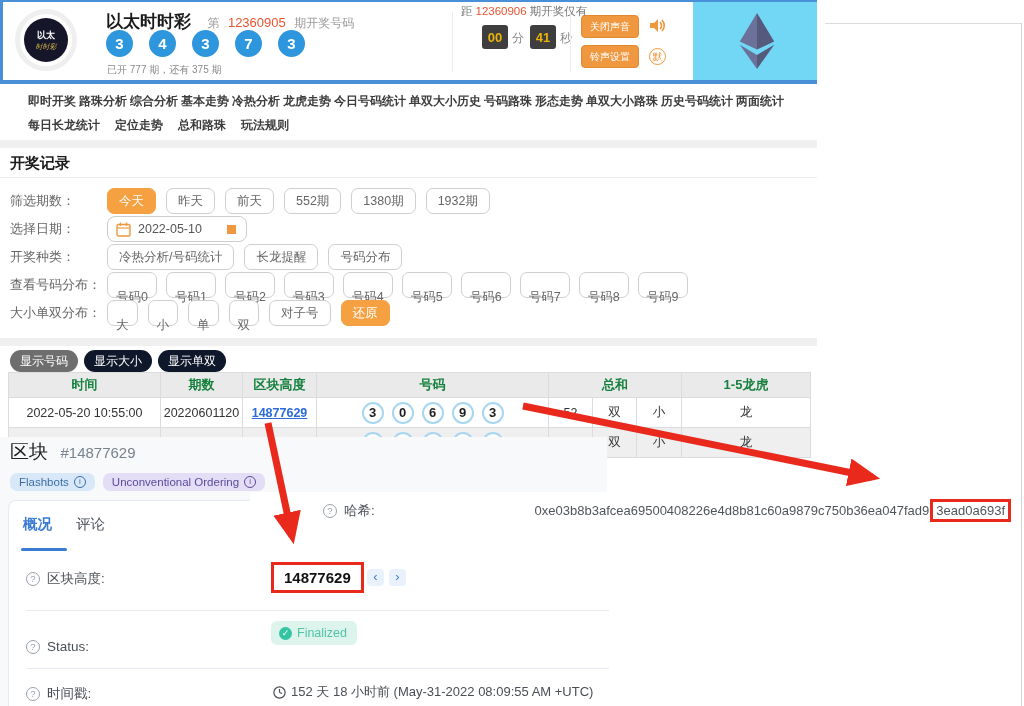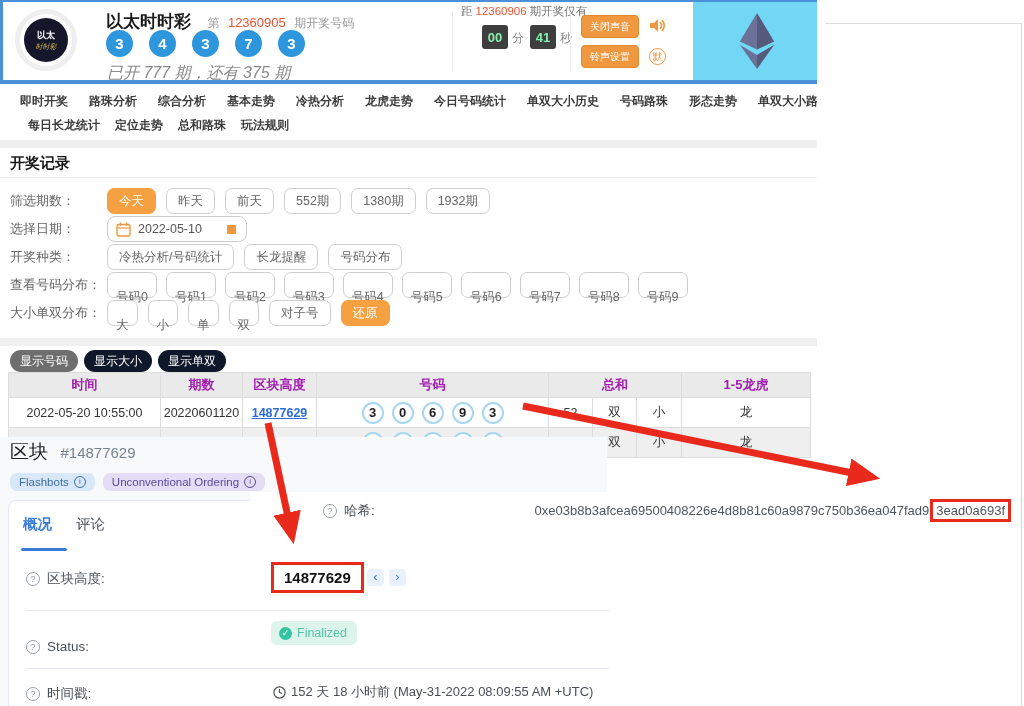--- a/index.html
+++ b/index.html
@@ -19,38 +19,38 @@
   .logo-l1 { font-size:9px; font-weight:bold; }
   .logo-l2 { font-size:7px; color:#d8b545; font-style:italic; }
   .title-row { left:103px; top:8px; white-space:nowrap; }
   .h-title { font-size:17px; font-weight:bold; color:#1a1a1a; }
   .issue-pre,.issue-suf { font-size:12px; color:#999; }
   .issue-pre { margin-left:12px; }
   .issue-num { font-size:13px; color:#e8542f; margin:0 4px; }
   .hballs { left:103px; top:28px; display:flex; gap:16px; }
   .hball { width:27px; height:27px; border-radius:50%; background:#2e96dd; color:#fff;
            font-size:15px; font-weight:bold; display:flex; align-items:center; justify-content:center; }
-  .progress { left:104px; top:61px; font-size:16px; color:#8a8a8a;font-style:italic; }
+  .progress { left:104px; top:61px; font-size:10px; color:#8a8a8a; }
   .vdiv { top:10px; width:1px; height:60px; background:#ececec; }
   .cd-title { left:458px; top:2px; font-size:11.5px; color:#777; white-space:nowrap; }
   .cd-num { color:#e8542f; margin:0 3px; }
-  .t-box { width:26px; height:24px; background:#3e3e3e; border-radius:3px; color:#86efac;
+  .t-box { width:26px; height:24px; background:#3e3e3e; border-radius:3px; color:#eab308;
            font-size:13px; font-weight:bold; display:flex; align-items:center; justify-content:center; }
   .t-unit { font-size:12px; color:#888; }
   .snd-btn { left:578px; width:58px; height:23px; background:#f0983f; border:1px solid #e2882e; border-radius:4px;
              color:#fff; font-size:10px; display:flex; align-items:center; justify-content:center; cursor:pointer; }
   .ring-badge { left:646px; top:46px; width:17px; height:17px; border:1px solid #f0983f; border-radius:50%;
                 color:#f0983f; font-size:10px; line-height:15px; text-align:center; }
   .eth-panel { left:690px; top:0; width:127px; height:78px; background:#72d7f4;
                display:flex; align-items:center; justify-content:center; }
 
   
   .nav { left:0; top:84px; width:817px; height:56px; background:#fff; }
   .nav-row { position:absolute; display:flex; font-size:12px; font-weight:bold; color:#3c3c3c; white-space:nowrap; }
-  .nav-row1 { left:20px; top:9px; gap:21px; }
+  .nav-row1 { left:28px; top:9px; gap:3px; }
   .nav-row2 { left:28px; top:33px; gap:15px; }
   .nav-item { cursor:pointer; }
   .band { left:0; width:817px; height:8px; background:#f0f0f0; }
 
   
   .records { left:0; top:148px; width:817px; height:190px; background:#fff; }
   .rec-title { left:10px; top:6px; font-size:15px; font-weight:bold; color:#1a1a1a; }
   .rec-div { left:0; top:29px; width:817px; height:1px; background:#ececec; }
   .frow { position:absolute; left:0; width:817px; height:26px; }
   .flabel { position:absolute; left:10px; line-height:26px; font-size:13px; color:#666; }
@@ -65,21 +65,21 @@
   .date-text { position:absolute; left:30px; top:0; line-height:24px; font-size:12.5px; color:#555; }
   .date-square { position:absolute; right:10px; top:8px; width:9px; height:9px; background:#f0983f; }
 
   
   .results { left:0; top:346px; width:817px; height:360px; background:#fff; }
   .dtab { position:absolute; top:4px; width:68px; height:22px; border-radius:11px; color:#fff; font-size:12px;
           display:flex; align-items:center; justify-content:center; cursor:pointer; }
   .dtab.dark { background:#6e6e6e; } .dtab.lite { background:#0f172a; }
   .rtable { position:absolute; left:8px; top:26px; width:802px; border-collapse:collapse; table-layout:fixed; }
   .rtable th, .rtable td { border:1px solid #dcdcdc; text-align:center; }
-  .rtable th { background:#eaeaea; height:25px; font-size:13px; font-weight:bold; color:#a21caf; }
+  .rtable th { background:#eaeaea; height:25px; font-size:13px; font-weight:bold; color:#15803d; }
   .rtable td { height:30px; font-size:12.5px; color:#333; }
   .row2 td { background:#efefef; }
   .blk-link { color:#2b6cd9; text-decoration:underline; font-weight:bold; cursor:pointer; }
   .tballs { display:flex; gap:8px; justify-content:center; }
   .tball { width:22px; height:22px; border-radius:50%; border:2px solid #a8d6f0; background:#fff;
            color:#1f1f1f; font-size:13px; font-weight:bold; display:flex; align-items:center; justify-content:center; }
   .red-t { color:#e35d5d; } .blue-t { color:#5b9bd5; }
 
   
   .right-panel { left:817px; top:0; width:207px; height:706px; background:#fff; z-index:5; }

